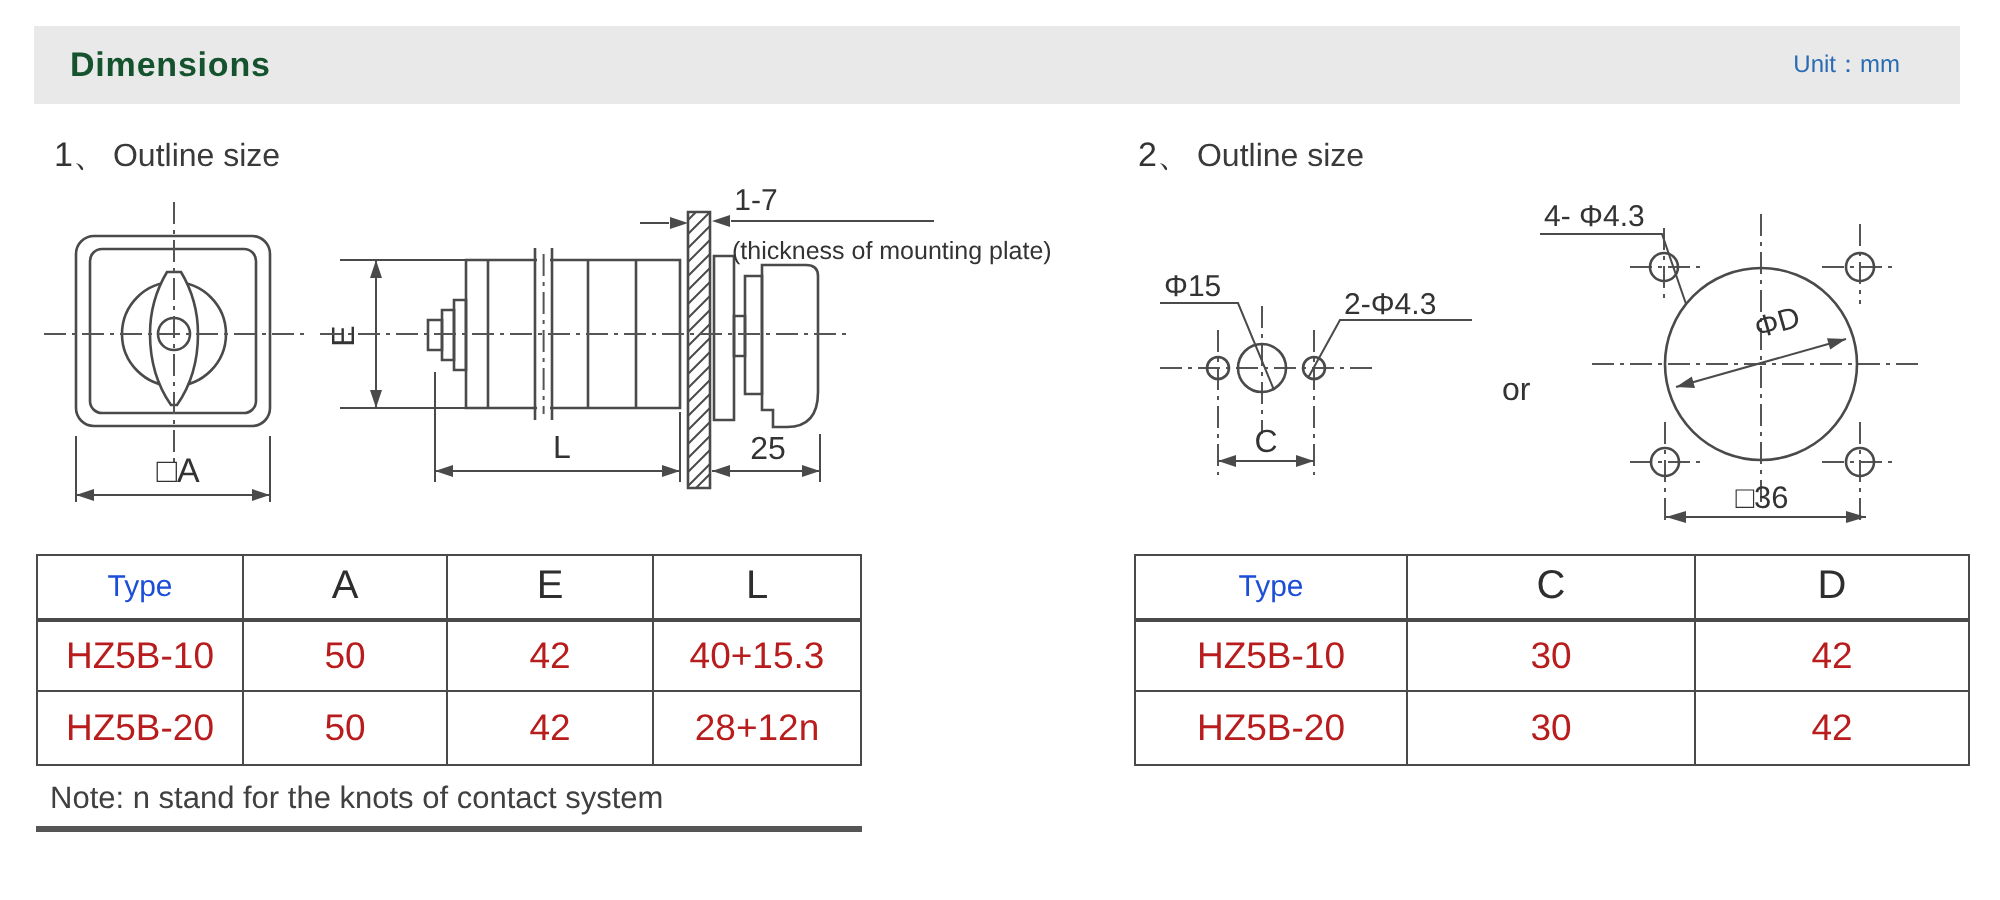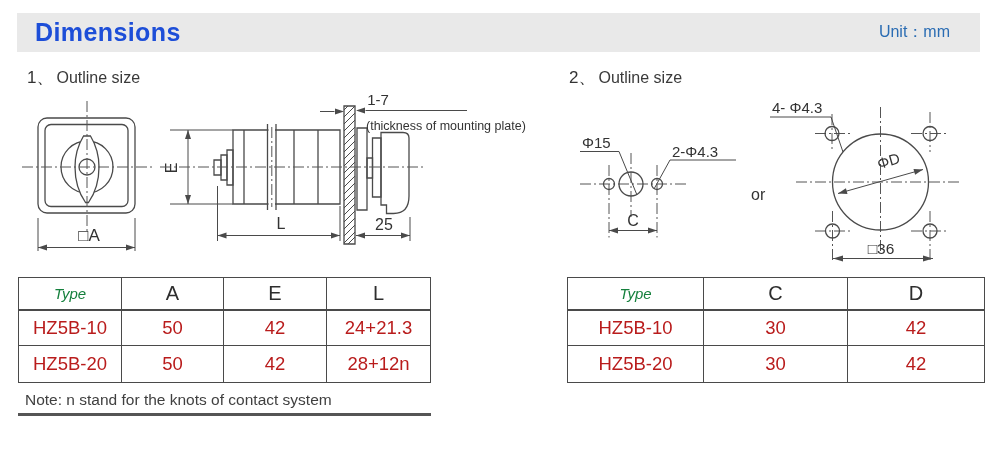--- a/index.html
+++ b/index.html
@@ -1,39 +1,39 @@
 <!DOCTYPE html>
 <html><head>
 <meta charset="utf-8">
 <style>
   html,body{margin:0;padding:0;background:#fff;}
   .page{position:relative;width:1000px;height:450px;background:#ffffff;overflow:hidden;
         font-family:"Liberation Sans",sans-serif;color:#2d2d2d;}
   .header-bar{position:absolute;left:17px;top:13px;width:963px;height:39px;background:#e9e9e9;
         display:flex;align-items:center;justify-content:space-between;padding:0 30px 0 18px;box-sizing:border-box;}
-  .header-title{font-size:25px;font-weight:bold;color:#1d4ed8;letter-spacing:.4px;}
-  .header-unit{font-size:16px;color:#2a6cb3;}
+  .header-title{font-size:17px;font-weight:bold;color:#14532d;letter-spacing:.4px;}
+  .header-unit{font-size:12px;color:#2a6cb3;}
   .section-label{position:absolute;display:flex;align-items:baseline;color:#3a3a3a;}
   .sec-num{font-size:17px;color:#333;}
   .sec-text{font-size:16px;margin-left:3px;}
   svg.drawing{position:absolute;overflow:visible;}
   svg.drawing path,svg.drawing rect,svg.drawing circle,svg.drawing line{vector-effect:non-scaling-stroke;}
   .sk{fill:none;stroke:#4a4a4a;stroke-width:1.3;}
   .sk2{fill:none;stroke:#4a4a4a;stroke-width:1;}
   .cl{fill:none;stroke:#555;stroke-width:1;stroke-dasharray:11 3 2 3;}
   .ah{fill:#4a4a4a;stroke:none;}
   .dimtxt{fill:#333;font-family:"Liberation Sans",sans-serif;}
   .wfill{fill:#ffffff;stroke:#4a4a4a;stroke-width:1.3;}
   .dtable{position:absolute;display:grid;border:1.6px solid #4a4a4a;background:#fff;}
   .dtable .c{display:flex;align-items:center;justify-content:center;
         border-right:1.3px solid #4a4a4a;border-bottom:1.3px solid #4a4a4a;}
   .dtable .c.last{border-right:none;}
   .dtable .c.bot{border-bottom:none;}
   .dtable .c.hsep{border-bottom:2.2px solid #4a4a4a;}
-  .th-type{font-size:15px;color:#15803d;font-style:italic;}
+  .th-type{font-size:15px;color:#1d4ed8;}
   .th-letter{font-size:20px;color:#2e2e2e;}
   .cellv{font-size:18.5px;color:#b91c1c;}
   .note-row{position:absolute;display:flex;align-items:center;border-bottom:3px solid #555;
         font-size:15.5px;color:#404040;padding-left:7px;box-sizing:border-box;}
 </style>
 </head>
 <body>
 
 <div class="page">
 
@@ -155,21 +155,21 @@
 
   <div class="dtable" style="left:18px;top:277px;grid-template-columns:103px 102px 103px 103px;grid-template-rows:33px 35px 36px;">
     <div class="c hsep th-type">Type</div>
     <div class="c hsep th-letter">A</div>
     <div class="c hsep th-letter">E</div>
     <div class="c hsep th-letter last">L</div>
 
     <div class="c cellv">HZ5B-10</div>
     <div class="c cellv">50</div>
     <div class="c cellv">42</div>
-    <div class="c cellv last">24+21.3</div>
+    <div class="c cellv last">40+15.3</div>
 
     <div class="c cellv bot">HZ5B-20</div>
     <div class="c cellv bot">50</div>
     <div class="c cellv bot">42</div>
     <div class="c cellv bot last">28+12n</div>
   </div>
 
   <div class="note-row" style="left:18px;top:386px;width:413px;height:30px;">Note: n stand for the knots of contact system</div>
 
   <div class="dtable" style="left:567px;top:277px;grid-template-columns:136px 144px 136px;grid-template-rows:33px 35px 36px;">

